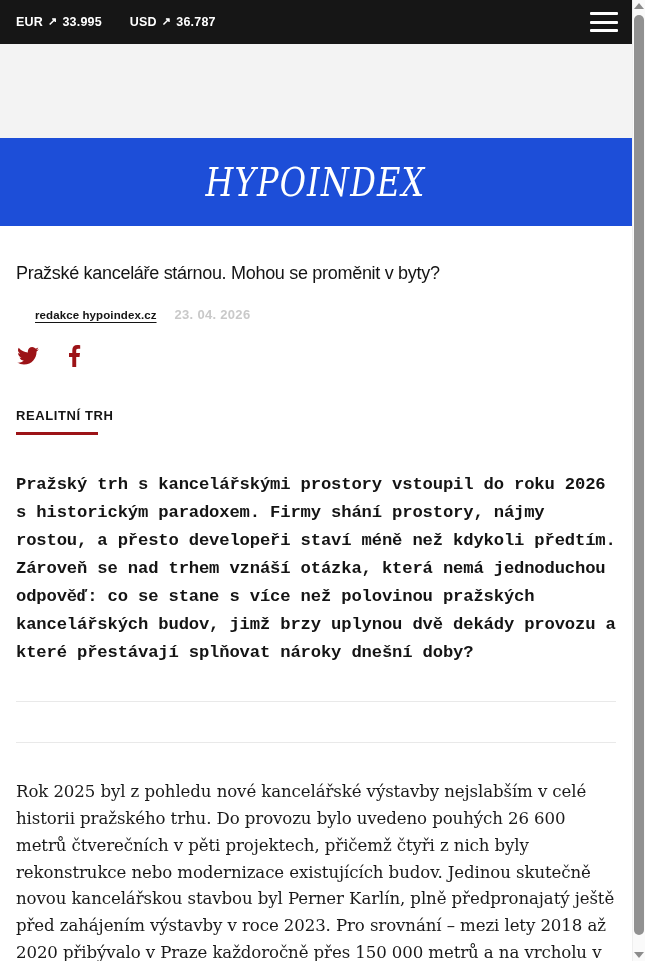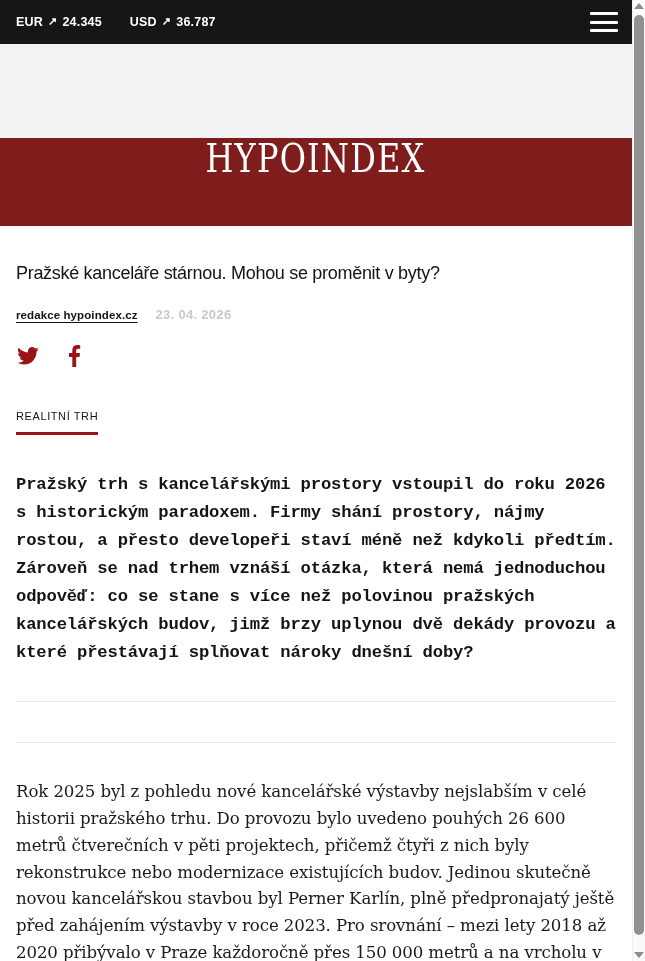--- a/index.html
+++ b/index.html
@@ -80,23 +80,25 @@
 
   
   .gapband {
     height: 94px;
     background: #f3f3f3;
   }
 
   
   .brandbar {
     height: 88px;
-    background: #7f1d1d;
-    display: flex;
+    background: #1d4ed8;
+    display: flex;
+    align-items: center;
     justify-content: center;
+    font-style: italic;
   }
   .brandbar .logo {
     color: #ffffff;
     font-family: "DejaVu Serif", "Liberation Serif", serif;
     font-weight: 400;
     font-size: 40px;
     letter-spacing: 1.5px;
     line-height: 1;
     transform: scaleX(.80);
     transform-origin: center;
@@ -125,20 +127,21 @@
     gap: 18px;
   }
   .meta-author {
     font-size: 11.5px;
     font-weight: 700;
     color: #141414;
     text-decoration: underline;
     text-underline-offset: 3px;
     letter-spacing: .1px;
     cursor: pointer;
+    margin-left: 19px;
   }
   .meta-date {
     font-size: 13px;
     font-weight: 700;
     color: #c9c9c9;
     letter-spacing: .3px;
   }
 
   .social {
     margin-top: 22px;
@@ -154,22 +157,22 @@
     justify-content: center;
     cursor: pointer;
   }
   .social svg { display: block; }
 
   .category {
     margin-top: 38px;
   }
   .category-label {
     display: inline-block;
-    font-size: 11px;
-    font-weight: 400;
+    font-size: 13px;
+    font-weight: 700;
     letter-spacing: .6px;
     color: #141414;
     cursor: pointer;
   }
   .category-rule {
     margin-top: 8px;
     width: 82px;
     height: 3px;
     background: #9c1317;
   }
@@ -246,21 +249,21 @@
 <div id="page">
 
   <div class="viewport">
 
     <div class="topbar">
       <div class="ticker-group">
 
         <div class="ticker">
           <span class="code">EUR</span>
           <span class="arrow">↗</span>
-          <span class="val">24.345</span>
+          <span class="val">33.995</span>
         </div>
 
         <div class="ticker">
           <span class="code">USD</span>
           <span class="arrow">↗</span>
           <span class="val">36.787</span>
         </div>
 
       </div>
 

